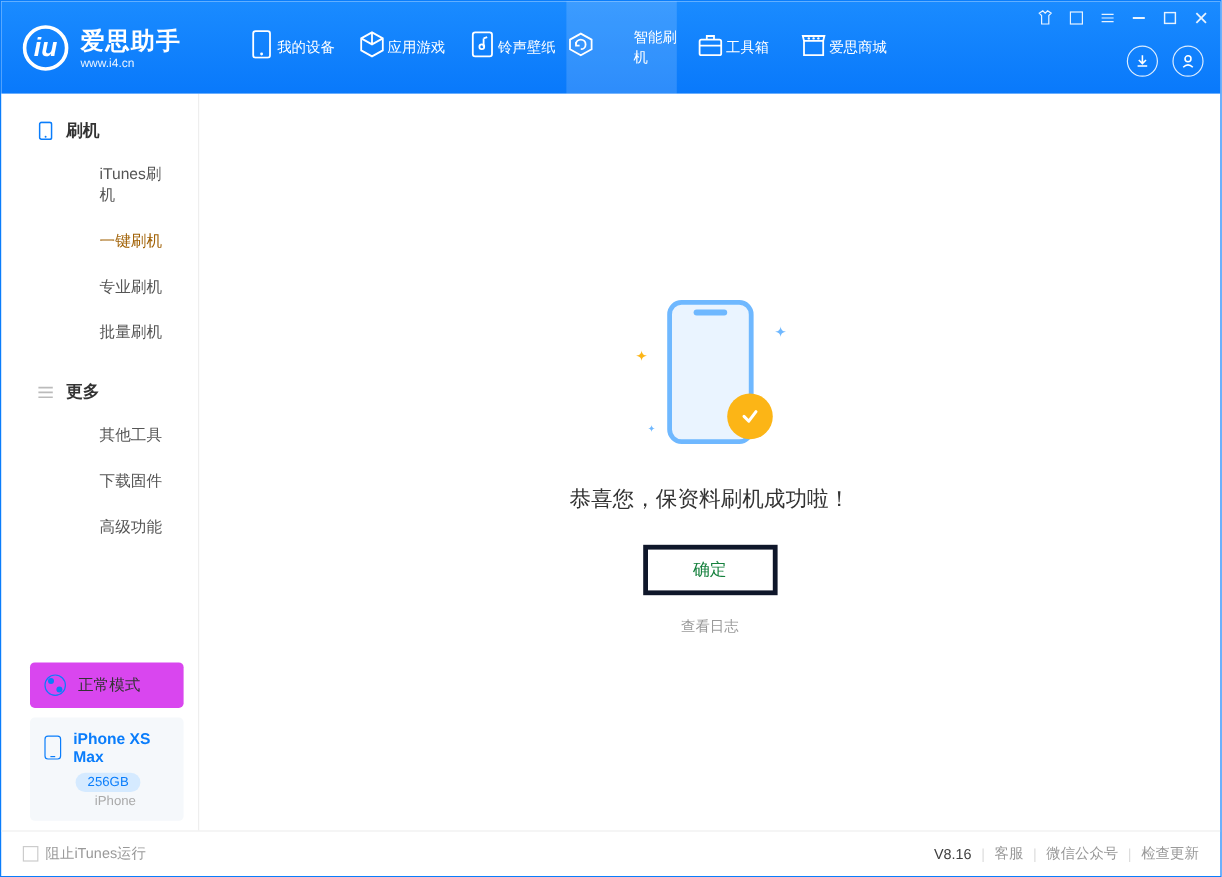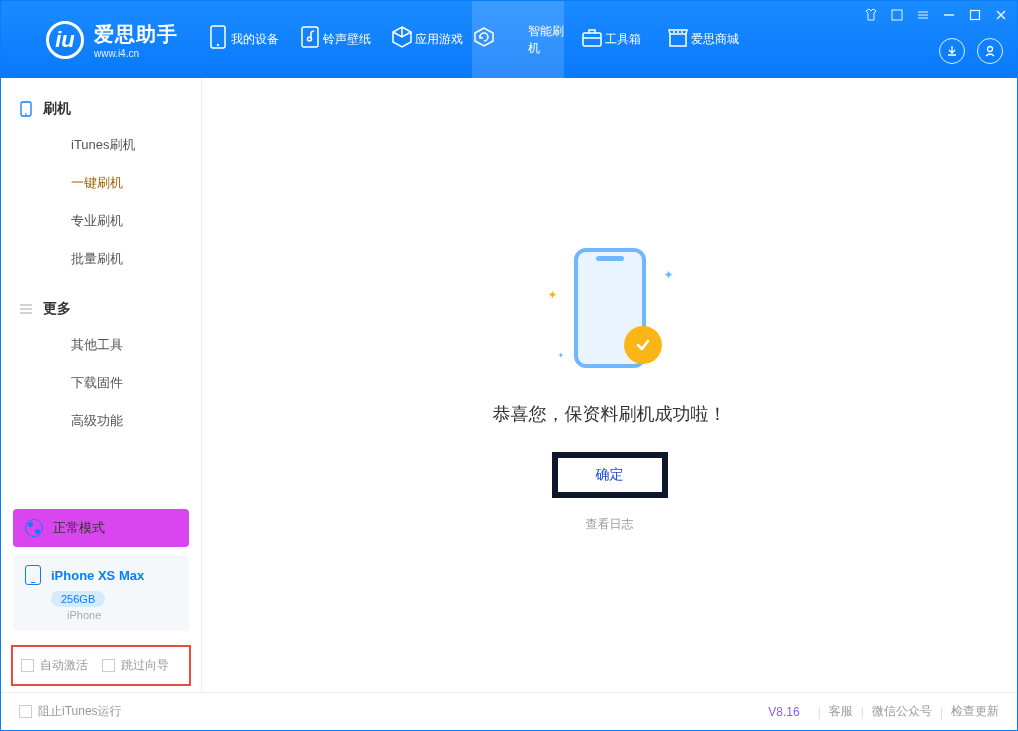--- a/index.html
+++ b/index.html
@@ -1,37 +1,37 @@
 <!DOCTYPE html>
 <html><head>
 <meta charset="utf-8">
 <style>
 * { margin: 0; padding: 0; box-sizing: border-box; font-family: "Microsoft YaHei", Arial, sans-serif; }
 body { background: #fff; width: 1018px; height: 731px; overflow: hidden; border: 1px solid #0a7dfb; }
 
 .header { height: 77px; background: linear-gradient(to bottom, #1a8bff, #0979fb); display: flex; align-items: center; position: relative; color: #fff; }
-.logo-area { display: flex; align-items: center; padding: 0 18px; width: 195px; justify-content: flex-end; }
+.logo-area { display: flex; align-items: center; padding: 0 18px; width: 195px; }
 .logo-circle { width: 38px; height: 38px; border: 3px solid #fff; border-radius: 50%; display: flex; align-items: center; justify-content: center; font-weight: bold; font-size: 22px; font-style: italic; }
 .logo-text { margin-left: 10px; }
 .logo-title { font-size: 20px; font-weight: bold; letter-spacing: 1px; }
 .logo-sub { font-size: 10px; opacity: 0.9; }
 
 .nav-tabs { display: flex; height: 100%; }
 .nav-tab { width: 92px; height: 100%; display: flex; flex-direction: row; align-items: center; justify-content: center; cursor: pointer; }
 .nav-tab.active { background: rgba(255,255,255,0.15); gap: 32px; }
 .nav-tab-icon { width: 26px; height: 26px; display: flex; align-items: center; justify-content: center; margin-bottom: 6px; }
 .nav-tab-label { font-size: 12px; }
 
 .window-controls { position: absolute; right: 8px; top: 6px; display: flex; gap: 10px; }
 .win-btn { width: 16px; height: 16px; cursor: pointer; display: flex; align-items: center; justify-content: center; opacity: 0.9; }
 .header-right-icons { position: absolute; right: 14px; bottom: 14px; display: flex; gap: 12px; }
 .circ-icon { width: 26px; height: 26px; border: 1.5px solid rgba(255,255,255,0.85); border-radius: 50%; display: flex; align-items: center; justify-content: center; cursor: pointer; }
 
 .body-area { display: flex; height: 614px; }
-.sidebar { width: 201px; border-right: 1px solid #eee; display: flex; flex-direction: column; }
+.sidebar { width: 165px; border-right: 1px solid #eee; display: flex; flex-direction: column; padding-left: 12px; }
 .side-section { padding: 14px 0 0 0; }
 .side-header { display: flex; align-items: center; padding: 8px 18px; font-size: 14px; color: #333; font-weight: bold; }
 .side-header-icon { width: 14px; height: 14px; margin-right: 10px; display: flex; align-items: center; justify-content: center; }
 .side-item { padding: 10px 18px 10px 46px; font-size: 13px; color: #555; cursor: pointer; margin-left: 24px; }
 .side-item.active { color: #a16207; }
 
 .side-spacer { flex: 1; }
 .mode-card { margin: 8px 12px; background: #d946ef; border-radius: 4px; padding: 10px 12px; display: flex; align-items: center; font-size: 13px; color: #333; }
 .mode-icon { width: 18px; height: 18px; border: 1.5px solid #0a7dfb; border-radius: 50%; margin-right: 10px; position: relative; }
 .mode-icon::before, .mode-icon::after { content: ""; position: absolute; width: 5px; height: 5px; background: #0a7dfb; border-radius: 50%; }
@@ -52,29 +52,29 @@
 
 .main { flex: 1; display: flex; flex-direction: column; align-items: center; justify-content: center; }
 .success-illust { position: relative; width: 140px; height: 140px; margin-bottom: 24px; }
 .phone-shape { position: absolute; left: 34px; top: 10px; width: 72px; height: 120px; border: 4px solid #6fb8ff; border-radius: 12px; background: #eaf4ff; }
 .phone-shape::before { content: ""; position: absolute; top: 4px; left: 50%; transform: translateX(-50%); width: 28px; height: 5px; background: #6fb8ff; border-radius: 3px; }
 .check-badge { position: absolute; right: 18px; bottom: 14px; width: 38px; height: 38px; background: #fcb516; border-radius: 50%; display: flex; align-items: center; justify-content: center; }
 .spark { position: absolute; color: #fcb516; font-size: 12px; }
 .spark.s1 { left: 8px; top: 50px; } .spark.s2 { right: 6px; top: 30px; color: #6fb8ff; } .spark.s3 { left: 18px; bottom: 18px; color: #6fb8ff; font-size: 8px; }
 
 .success-msg { font-size: 18px; color: #333; margin-bottom: 26px; }
-.confirm-btn { border: 6px solid #0f172a; background: #fff; padding: 8px 38px; font-size: 14px; color: #1d4ed8; cursor: pointer; margin-bottom: 18px; }
+.confirm-btn { border: 4px solid #0f172a; background: #fff; padding: 8px 38px; font-size: 14px; color: #15803d; cursor: pointer; margin-bottom: 18px; }
 .log-link { font-size: 12px; color: #999; cursor: pointer; }
 
 .footer { height: 38px; border-top: 1px solid #eee; display: flex; align-items: center; padding: 4px 18px; font-size: 12px; color: #999; }
 .footer-left { display: flex; align-items: center; }
 .footer-right { margin-left: auto; display: flex; align-items: center; gap: 8px; }
 .footer-link { color: #999; cursor: pointer; }
 .footer-sep { color: #ddd; }
-.version { color: #8b5cf6; margin-right: 10px; }
+.version { color: #404040; }
 </style>
 </head>
 <body>
 
 <div class="header">
   <div class="logo-area">
     <div class="logo-circle">iu</div>
     <div class="logo-text">
       <div class="logo-title">爱思助手</div>
       <div class="logo-sub">www.i4.cn</div>
@@ -85,35 +85,35 @@
       <div class="nav-tab-icon">
           <svg width="20" height="24" viewBox="0 0 20 24">
             <rect x="3" y="1" width="14" height="22" rx="2" fill="none" stroke="#fff" stroke-width="1.5"></rect>
             <circle cx="10" cy="20" r="1.2" fill="#fff"></circle>
           </svg>
         </div>
       <div class="nav-tab-label">我的设备</div>
     </div>
     <div class="nav-tab">
       <div class="nav-tab-icon">
+          <svg width="24" height="24" viewBox="0 0 24 24">
+            <path d="M12 2 L21 7 L21 17 L12 22 L3 17 L3 7 Z M12 2 L12 12 M3 7 L12 12 L21 7" fill="none" stroke="#fff" stroke-width="1.5"></path>
+          </svg>
+        </div>
+      <div class="nav-tab-label">应用游戏</div>
+    </div>
+    <div class="nav-tab">
+      <div class="nav-tab-icon">
           <svg width="22" height="24" viewBox="0 0 22 24">
             <rect x="3" y="2" width="16" height="20" rx="2" fill="none" stroke="#fff" stroke-width="1.5"></rect>
             <path d="M12 7 L12 14 M12 7 L15 6" stroke="#fff" stroke-width="1.5" fill="none"></path>
             <circle cx="10.5" cy="14" r="2" fill="none" stroke="#fff" stroke-width="1.5"></circle>
           </svg>
         </div>
       <div class="nav-tab-label">铃声壁纸</div>
-    </div>
-    <div class="nav-tab">
-      <div class="nav-tab-icon">
-          <svg width="24" height="24" viewBox="0 0 24 24">
-            <path d="M12 2 L21 7 L21 17 L12 22 L3 17 L3 7 Z M12 2 L12 12 M3 7 L12 12 L21 7" fill="none" stroke="#fff" stroke-width="1.5"></path>
-          </svg>
-        </div>
-      <div class="nav-tab-label">应用游戏</div>
     </div>
     <div class="nav-tab active">
       <div class="nav-tab-icon">
           <svg width="24" height="24" viewBox="0 0 24 24">
             <path d="M12 3 L3 8 L3 16 L12 21 L21 16 L21 8 Z" fill="none" stroke="#fff" stroke-width="1.5"></path>
             <path d="M8 12 A4 4 0 1 1 12 16" fill="none" stroke="#fff" stroke-width="1.5"></path>
             <path d="M8 10 L8 13 L11 13" fill="none" stroke="#fff" stroke-width="1.5"></path>
           </svg>
         </div>
       <div class="nav-tab-label">智能刷机</div>
@@ -234,30 +234,20 @@
 
     <div class="device-card">
       <div class="device-row1">
         <div class="device-icon"></div>
         <span class="device-name">iPhone XS Max</span>
       </div>
       <span class="device-badge">256GB</span>
       <div class="device-type">iPhone</div>
     </div>
 
-    <div class="bottom-opts">
-      <label class="chk">
-        <span class="chk-box"></span>
-        <span>自动激活</span>
-      </label>
-      <label class="chk">
-        <span class="chk-box"></span>
-        <span>跳过向导</span>
-      </label>
-    </div>
   </div>
 
   <div class="main">
     <div class="success-illust">
       <div class="phone-shape"></div>
       <div class="check-badge">
         <svg width="18" height="18" viewBox="0 0 18 18">
             <path d="M4 9 L8 13 L14 5" fill="none" stroke="#fff" stroke-width="2.5" stroke-linecap="round" stroke-linejoin="round"></path>
           </svg>
       </div>

